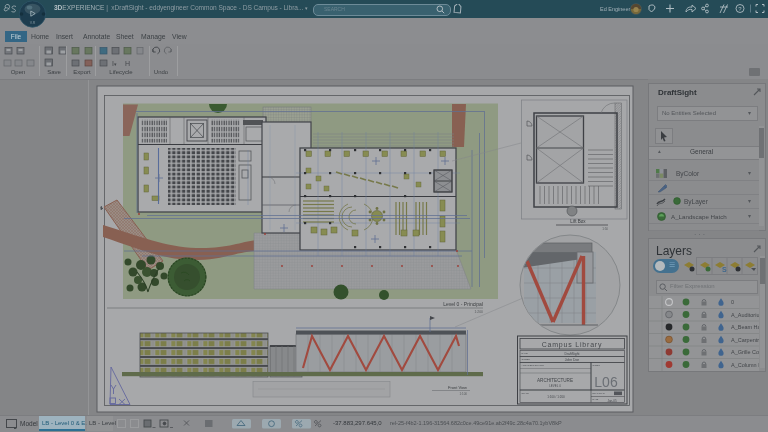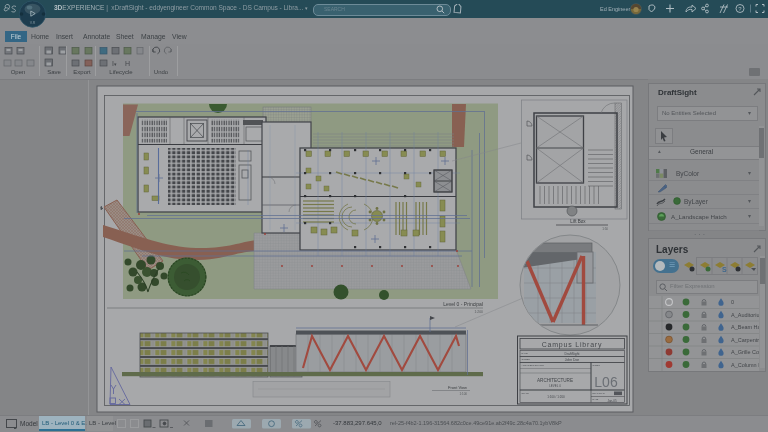--- a/index.html
+++ b/index.html
@@ -689,21 +689,21 @@
     </svg>
 <div class="abs" style="left:671px;top:213px;font-size:6.2px;color:#43464a;">A_Landscape Hatch</div>
 <div class="abs" style="left:748px;top:212px;font-size:6px;color:#55585c;">▾</div>
 
 <div class="abs" style="left:649px;top:224px;width:110px;height:6px;border-bottom:1px solid #808184;"></div>
 
 <div class="abs" style="left:694px;top:231px;font-size:7px;color:#5f6266;letter-spacing:2px;">···</div>
 
 <div class="abs" style="left:648px;top:238px;width:118px;height:134px;background:#8b8c8e;border:1px solid #77787b;box-sizing:border-box;"></div>
 
-<div class="abs" style="left:656px;top:244px;font-size:10px;font-weight:bold;color:#2e3236;">Layers</div>
+<div class="abs" style="left:656px;top:244px;font-size:12px;font-weight:normal;color:#2e3236;">Layers</div>
 
 <svg class="abs" style="left:752px;top:244px" width="10" height="10" viewBox="0 0 10 10">
       <path d="M2,8 L8,2 M5,2 L8,2 L8,5" stroke="#54575b" stroke-width="1.1" fill="none"></path>
     </svg>
 
 <div class="abs" style="left:653px;top:259px;width:26px;height:14px;border-radius:7px;background:#44718f;"></div>
 <div class="abs" style="left:655px;top:261px;width:10px;height:10px;border-radius:5px;background:#b5babd;"></div>
 <div class="abs" style="left:669px;top:261px;font-size:7px;color:#76a0bd;">☰</div>
 
 <svg class="abs" style="left:682px;top:257px" width="76" height="18" viewBox="0 0 76 18">

